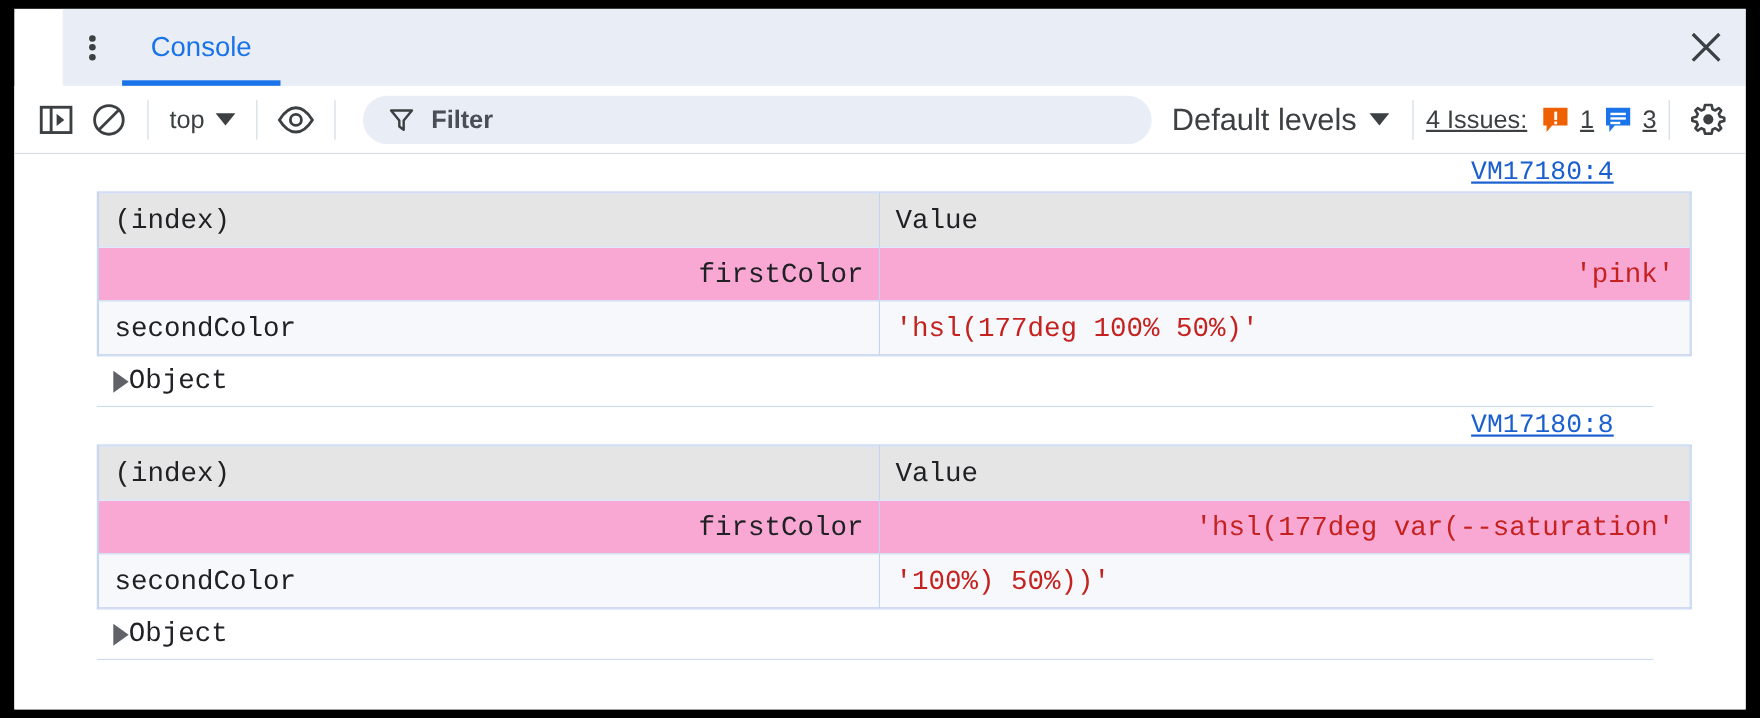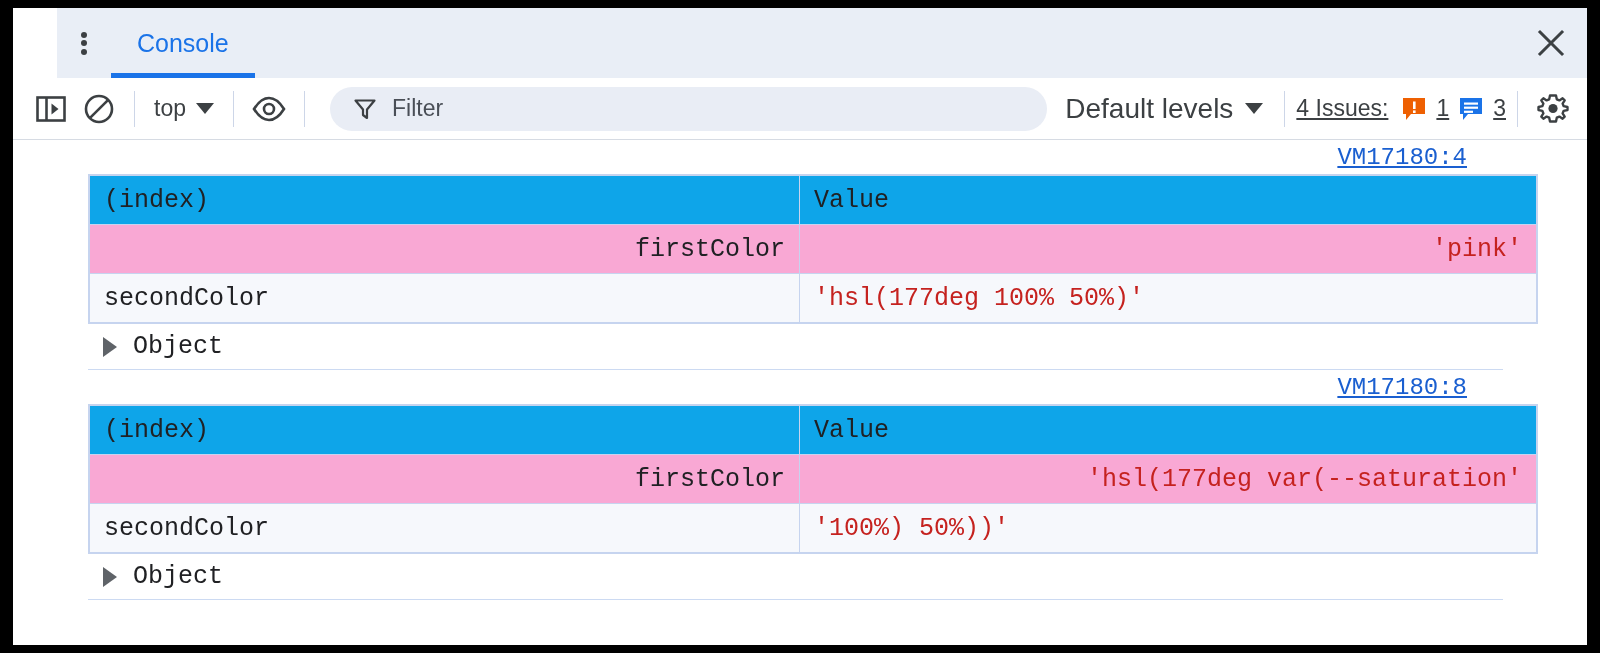--- a/index.html
+++ b/index.html
@@ -130,20 +130,21 @@
     height: 44px;
     background: #e9edf5;
     border-radius: 23px;
     display: flex;
     align-items: center;
     gap: 14px;
     padding: 0 22px;
     margin: 0 8px 0 14px;
     cursor: text;
     min-width: 0;
+    font-weight: bold;
   }
   .filter-placeholder {
     font-size: 23px;
     color: #4a4f57;
     white-space: nowrap;
   }
 
   .levels-select {
     display: flex;
     align-items: center;
@@ -216,34 +217,34 @@
     border: 1px solid #c6d4ef;
     text-align: left;
     padding: 9px 14px;
     height: 49px;
     font-weight: normal;
     white-space: nowrap;
     overflow: hidden;
   }
 
   table.console-table thead th {
-    background: #0ea5e9;
+    background: #e5e5e5;
     color: #202124;
   }
 
   table.console-table tbody tr.odd td { background: #f9a8d4; text-align: right; }
   table.console-table tbody tr.even td { background: #f6f8fc; }
 
   td.idx-cell { color: #202124; }
   td.val-cell { color: #c5221f; }
 
   .object-row {
     display: flex;
     align-items: center;
-    gap: 16px;
+    gap: 0;
     padding: 8px 0 8px 90px;
     font-family: "Liberation Mono", monospace;
     font-size: 25px;
     color: #202124;
     cursor: pointer;
   }
   .disclosure {
     width: 0; height: 0;
     border-top: 10px solid transparent;
     border-bottom: 10px solid transparent;

